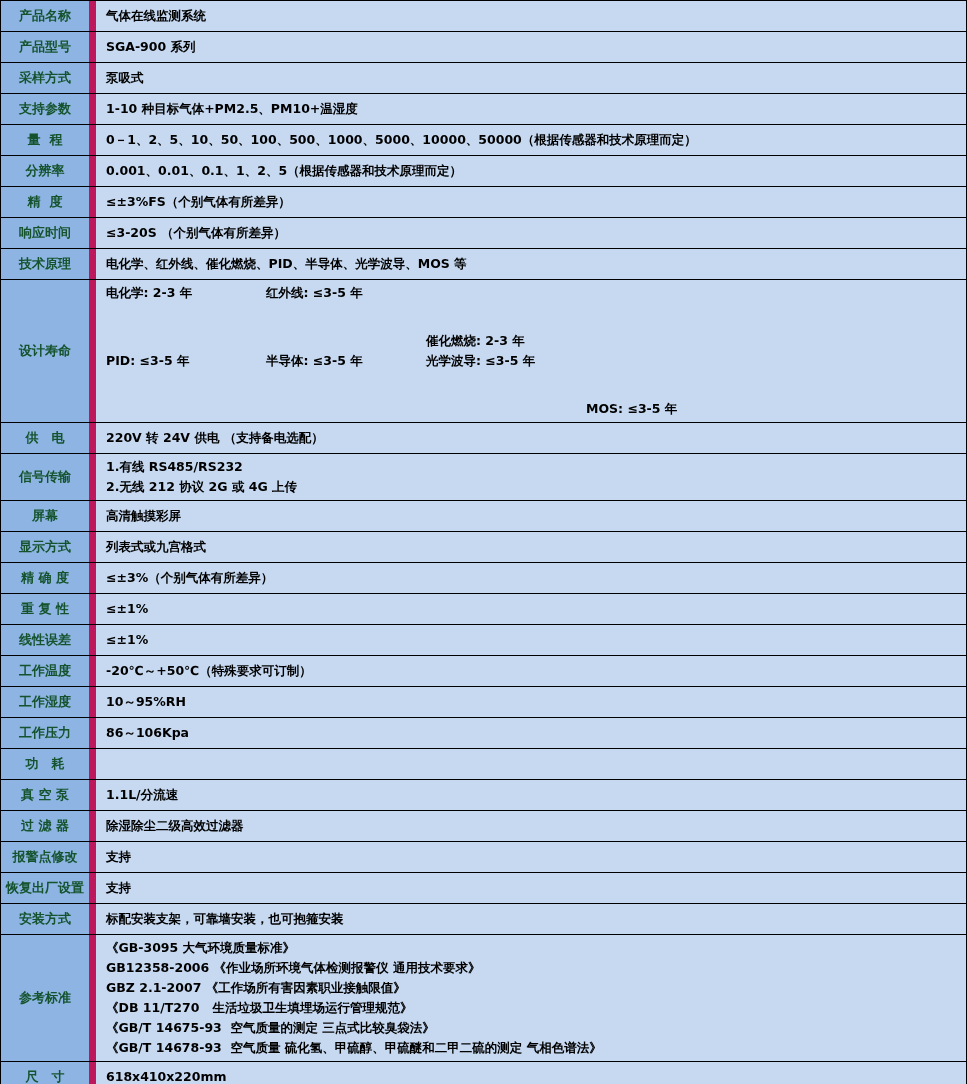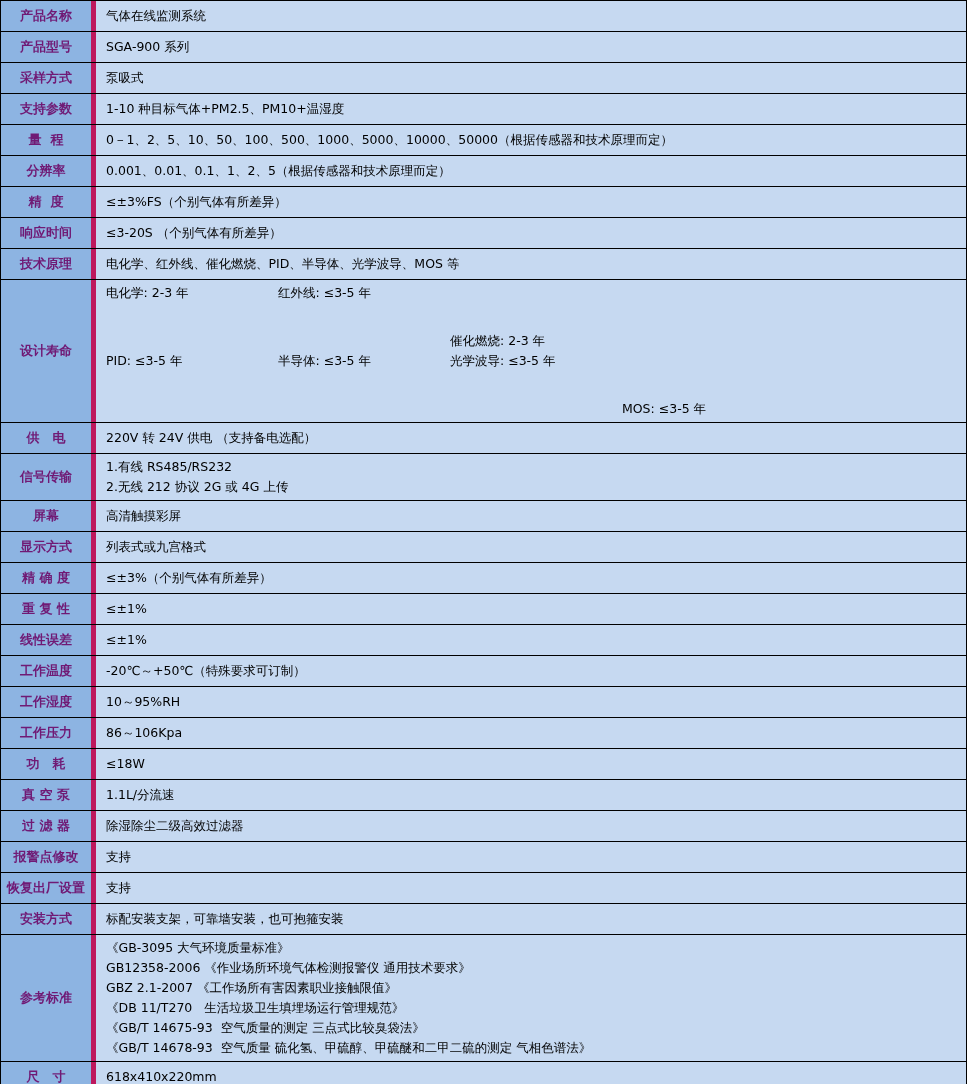--- a/index.html
+++ b/index.html
@@ -16,49 +16,50 @@
   }
   .row {
     display: flex;
     border-bottom: 1px solid #000000;
     min-height: 30px;
   }
   .label-cell {
     flex: 0 0 95px;
     width: 95px;
     background: #8db4e2;
-    border-right: 5px solid #be185d;
+    border-right: 7px solid #be185d;
     display: flex;
     align-items: center;
     justify-content: center;
     text-align: center;
     font-weight: bold;
     font-size: 13px;
-    color: #701a75;
+    color: #14532d;
     padding: 2px 1px;
     box-sizing: border-box;
     white-space: pre-wrap;
     line-height: 16px;
   }
   .value-cell {
     flex: 1 1 auto;
     background: #c6d9f1;
     display: flex;
     flex-direction: column;
     justify-content: center;
     padding: 3px 8px 3px 10px;
     box-sizing: border-box;
     font-size: 12.5px;
     color: #000000;
   }
   .value-line {
     line-height: 20px;
     white-space: pre-wrap;
-  }
-  .seg-line { display: flex; gap: 12px; }
+    font-weight: bold;
+  }
+  .seg-line { display: flex; }
   .seg {
     flex: 0 0 160px;
     width: 160px;
     white-space: pre;
   }
   .seg:last-child { flex: 0 0 auto; width: auto; margin-top: 48px; }
 </style>
 </head>
 <body>
 
@@ -180,23 +181,20 @@
       </div>
     </div>
     <div class="row">
       <div class="label-cell">工作压力</div>
       <div class="value-cell">
         <div class="value-line">86～106Kpa</div>
       </div>
     </div>
     <div class="row">
       <div class="label-cell">功　耗</div>
-      <div class="value-cell">
-        <div class="value-line">≤18W</div>
-      </div>
     </div>
     <div class="row">
       <div class="label-cell">真 空 泵</div>
       <div class="value-cell">
         <div class="value-line">1.1L/分流速</div>
       </div>
     </div>
     <div class="row">
       <div class="label-cell">过 滤 器</div>
       <div class="value-cell">

